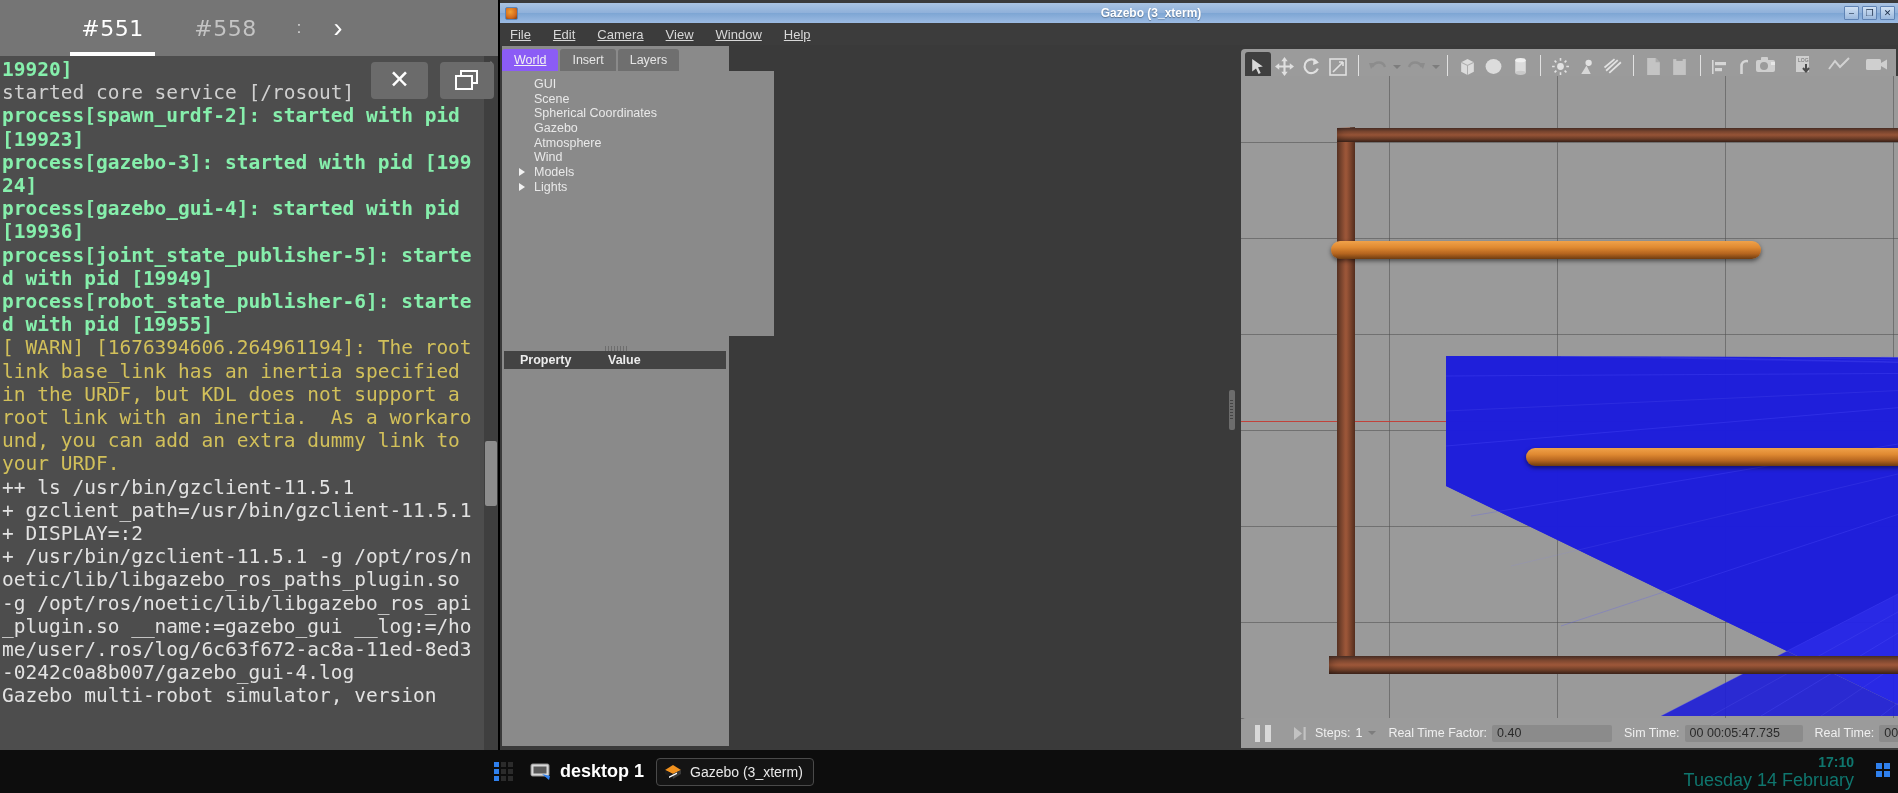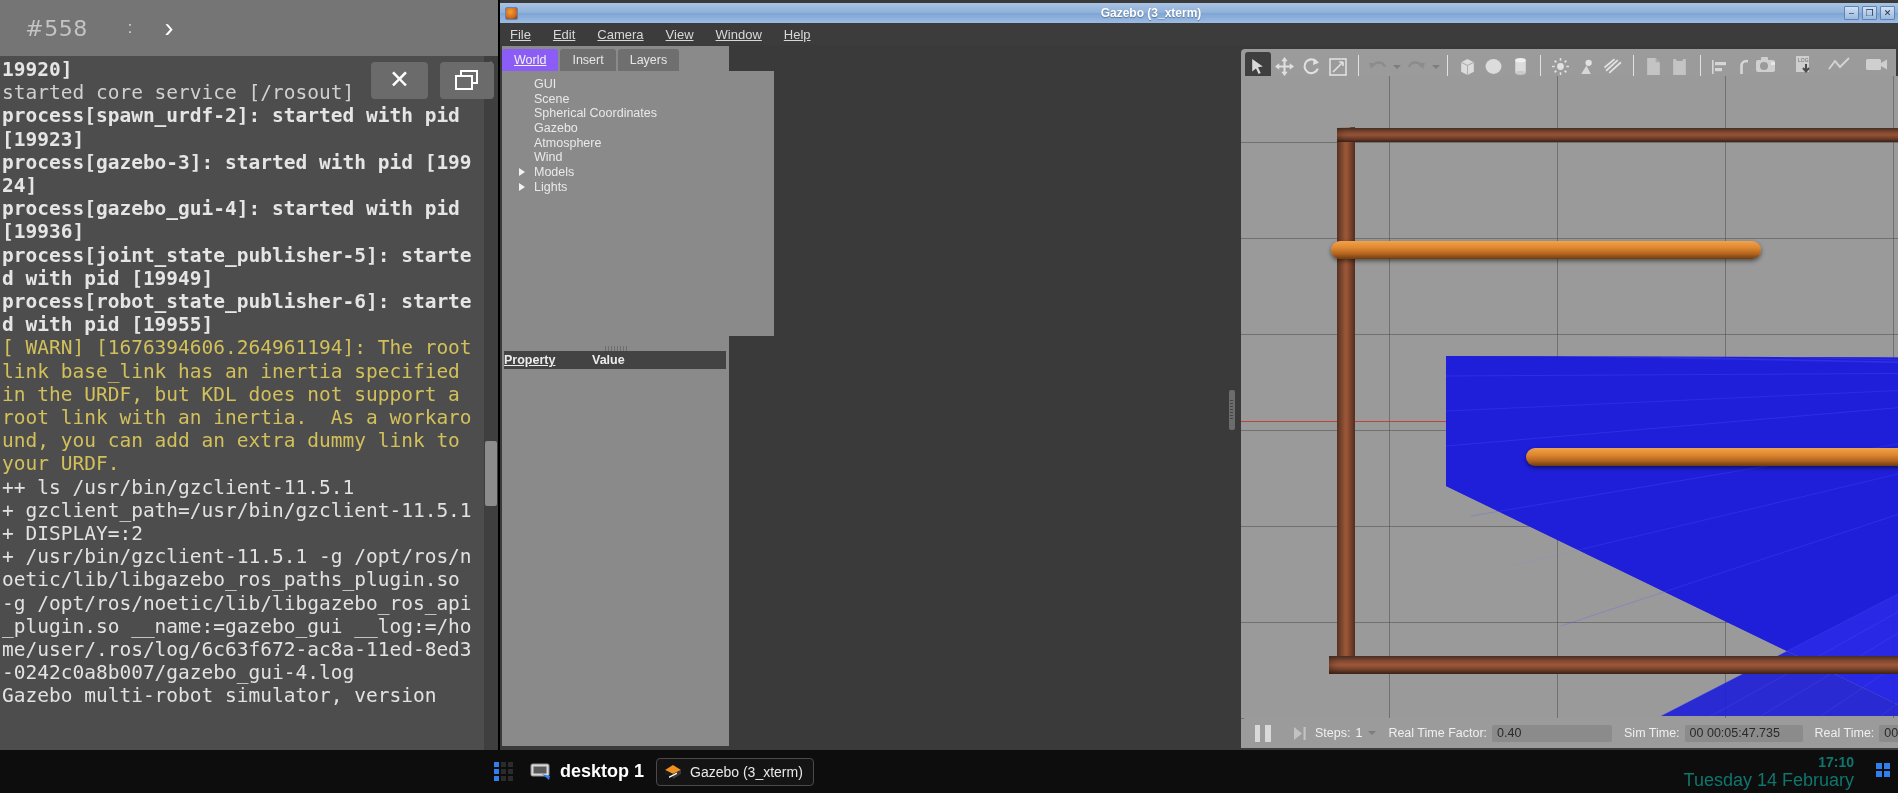--- a/index.html
+++ b/index.html
@@ -48,21 +48,21 @@
     background: #4d4d4d;
     overflow: hidden;
   }
   #term-text {
     position: absolute; left: 2px; top: 2px; right: 16px;
     font-family: "DejaVu Sans Mono", monospace;
     font-size: 19.5px; line-height: 23.2px;
     white-space: pre-wrap; word-break: break-all;
   }
   .tl { display: block; }
-  .tl.bold { color: #e5e5e5; font-weight: bold; }
+  .tl.bold { color: #86efac; font-weight: bold; }
   .tl.dim { color: #d0d0d0; font-weight: normal; }
   .tl.warn { color: #d2c05a; font-weight: normal; }
   .tl.plain { color: #e2e2e2; font-weight: normal; }
 
   #term-scrollbar {
     position: absolute; right: 0; top: 56px; width: 14px; height: 737px;
     background: #3f3f3f;
   }
   #term-scrollthumb {
     position: absolute; left: 1px; top: 385px; width: 12px; height: 65px;
@@ -151,21 +151,21 @@
     border-top: 4px solid transparent;
     border-bottom: 4px solid transparent;
   }
   #gz-propheader {
     position: absolute; left: 2px; top: 305px; width: 222px; height: 18px;
     background: #434343; display: flex; align-items: center;
   }
   .gz-prop-col {
     color: #ececec; font-size: 12.5px; font-weight: bold;
   }
-  .gz-prop-col.c1 { margin-left: 0; width: 88px; text-decoration: underline; }
+  .gz-prop-col.c1 { margin-left: 16px; width: 88px; }
   #gz-prop-grip {
     position: absolute; left: 103px; top: 300px; width: 22px; height: 5px;
     background: repeating-linear-gradient(to right,#6d6d6d 0 1px,transparent 1px 3px);
   }
   #gz-panel-splitter {
     position: absolute; left: 729px; top: 390px; width: 6px; height: 40px;
     background: #6c6c6c; border-radius: 2px;
   }
   #gz-splitter-dots {
     position:absolute; left: 730px; top: 400px; width: 3px; height: 20px;
@@ -301,20 +301,23 @@
   .tray-dot { width: 6px; height: 6px; background: #2f80ed; }
 </style>
 </head>
 <body>
 
 <div id="root">
 
   <div id="terminal-overlay">
 
     <div id="term-tabbar">
+      <div class="term-tab t1 active">
+        <span>#551</span>
+      </div>
       <div class="term-tab t2">
         <span>#558</span>
       </div>
       <div id="term-more">:</div>
       <div id="term-next">›</div>
     </div>
 
     <div id="term-body">
       <div id="term-text"><span class="tl bold">19920]</span><span class="tl dim">started core service [/rosout]</span><span class="tl bold">process[spawn_urdf-2]: started with pid [19923]</span><span class="tl bold">process[gazebo-3]: started with pid [19924]</span><span class="tl bold">process[gazebo_gui-4]: started with pid [19936]</span><span class="tl bold">process[joint_state_publisher-5]: started with pid [19949]</span><span class="tl bold">process[robot_state_publisher-6]: started with pid [19955]</span><span class="tl warn">[ WARN] [1676394606.264961194]: The root link base_link has an inertia specified in the URDF, but KDL does not support a root link with an inertia.  As a workaround, you can add an extra dummy link to your URDF.</span><span class="tl plain">++ ls /usr/bin/gzclient-11.5.1</span><span class="tl plain">+ gzclient_path=/usr/bin/gzclient-11.5.1</span><span class="tl plain">+ DISPLAY=:2</span><span class="tl plain">+ /usr/bin/gzclient-11.5.1 -g /opt/ros/noetic/lib/libgazebo_ros_paths_plugin.so -g /opt/ros/noetic/lib/libgazebo_ros_api_plugin.so __name:=gazebo_gui __log:=/home/user/.ros/log/6c63f672-ac8a-11ed-8ed3-0242c0a8b007/gazebo_gui-4.log</span><span class="tl plain">Gazebo multi-robot simulator, version</span></div>
     </div>

